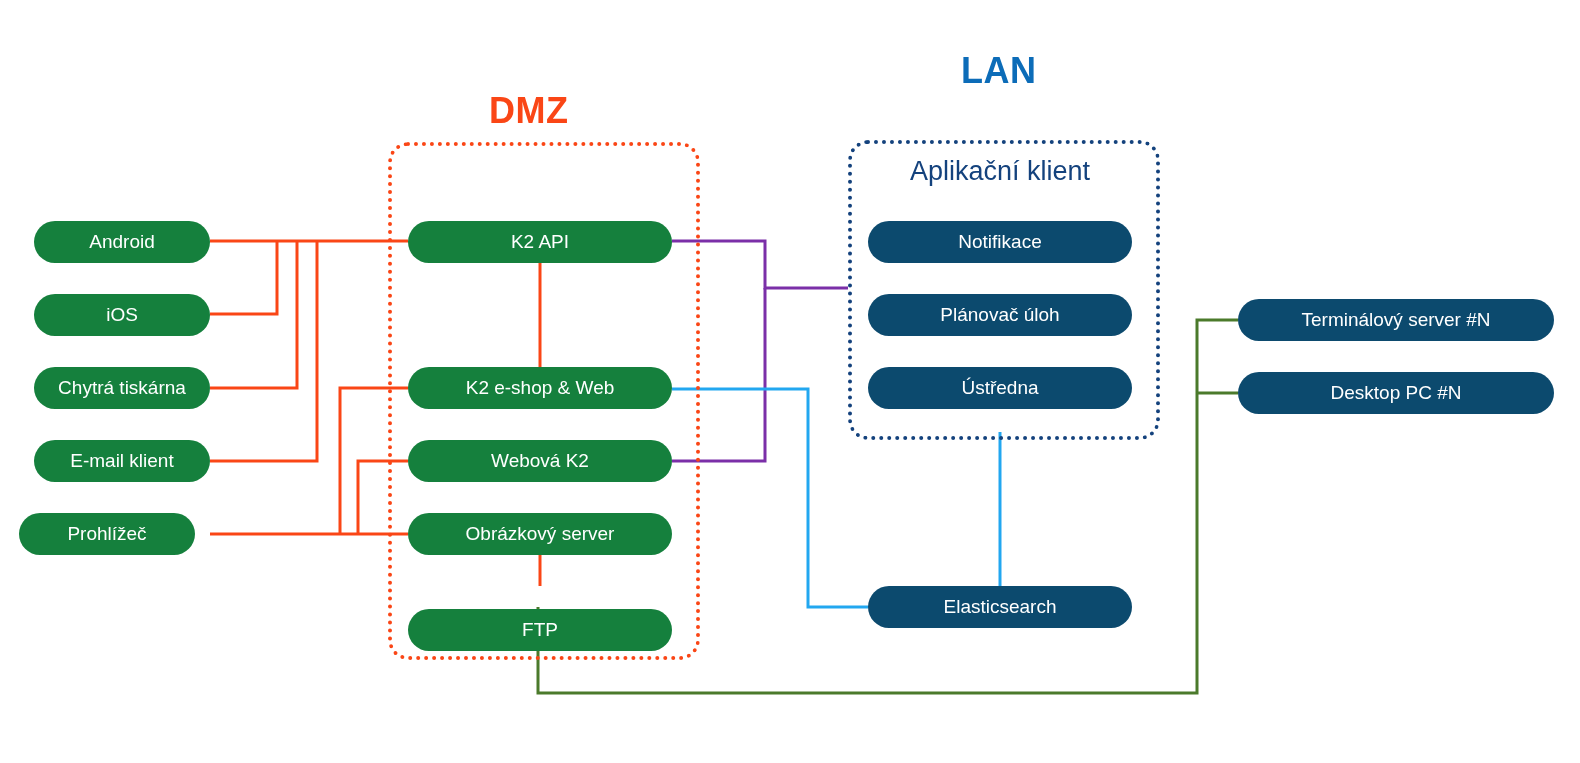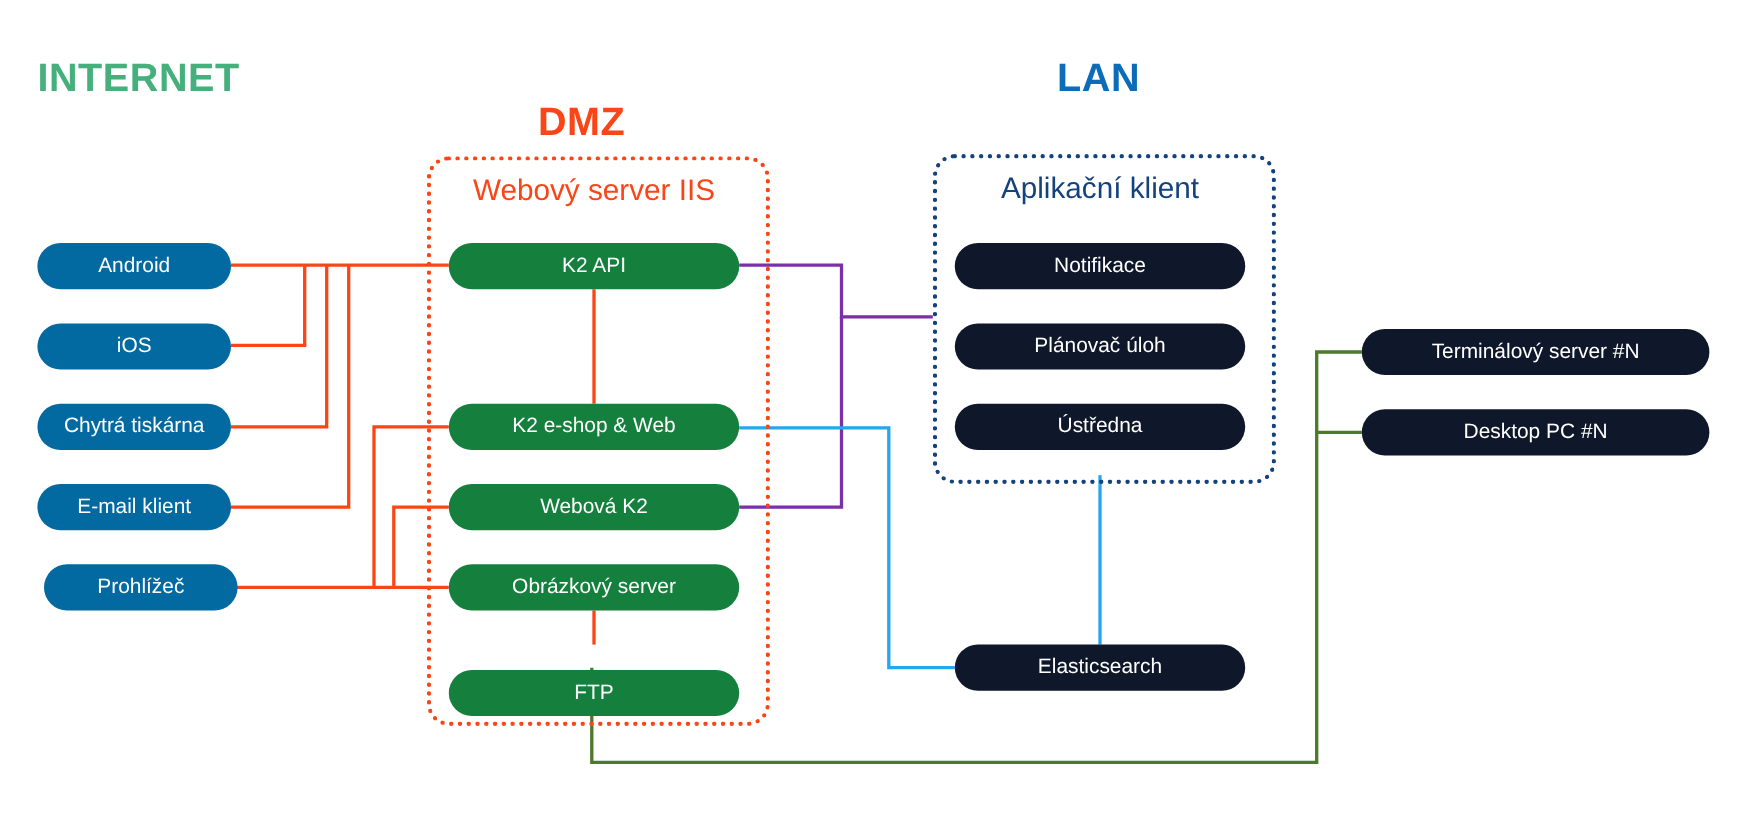--- a/index.html
+++ b/index.html
@@ -19,23 +19,23 @@
   .dmz-box{left:388px;top:142px;width:304px;height:510px;border-color:#fa4616;}
   .lan-box{left:848px;top:140px;width:304px;height:292px;border-color:#14427d;}
 
   .group-title{position:absolute;font-size:27px;white-space:nowrap;text-align:center;}
   .dmz-title{left:388px;top:158px;width:304px;color:#fa4616;}
   .lan-title{left:848px;top:156px;width:304px;color:#14427d;}
 
   .pill{position:absolute;height:42px;border-radius:21px;display:flex;align-items:center;
         justify-content:center;color:#ffffff;font-size:19px;white-space:nowrap;
         box-sizing:border-box;padding:0 10px;}
-  .pill.green{background:#0369a1;}
+  .pill.green{background:#15803d;}
   .pill.orange{background:#15803d;}
-  .pill.blue{background:#0f172a;}
+  .pill.blue{background:#0c4a6e;}
 </style>
 </head>
 <body>
 
 <div id="stage">
 
   <svg id="wires" viewBox="0 0 1580 763" xmlns="http://www.w3.org/2000/svg">
       <path d="M210,241 L408,241" fill="none" stroke="#fa4616" stroke-width="3" stroke-linecap="butt"></path>
       <path d="M210,314 L277,314 L277,241" fill="none" stroke="#fa4616" stroke-width="3" stroke-linecap="butt"></path>
       <path d="M210,388 L297,388 L297,241" fill="none" stroke="#fa4616" stroke-width="3" stroke-linecap="butt"></path>
@@ -46,36 +46,34 @@
       <path d="M540,263 L540,367" fill="none" stroke="#fa4616" stroke-width="3" stroke-linecap="butt"></path>
       <path d="M540,555 L540,586" fill="none" stroke="#fa4616" stroke-width="3" stroke-linecap="butt"></path>
       <path d="M672,241 L765,241 L765,288 L848,288" fill="none" stroke="#7b2fa8" stroke-width="3" stroke-linecap="butt"></path>
       <path d="M672,461 L765,461 L765,288" fill="none" stroke="#7b2fa8" stroke-width="3" stroke-linecap="butt"></path>
       <path d="M672,389 L808,389 L808,607 L868,607" fill="none" stroke="#22a7f0" stroke-width="3" stroke-linecap="butt"></path>
       <path d="M1000,432 L1000,586" fill="none" stroke="#22a7f0" stroke-width="3" stroke-linecap="butt"></path>
       <path d="M538,607 L538,693 L1197,693 L1197,320 L1238,320" fill="none" stroke="#4b7a2b" stroke-width="3" stroke-linecap="butt"></path>
       <path d="M1197,393 L1238,393" fill="none" stroke="#4b7a2b" stroke-width="3" stroke-linecap="butt"></path>
     </svg>
 
-  <div class="zone-title zone-internet">INTERNET</div>
   <div class="zone-title zone-dmz">DMZ</div>
   <div class="zone-title zone-lan">LAN</div>
 
   <div class="dotted-box dmz-box"></div>
   <div class="dotted-box lan-box"></div>
 
-  <div class="group-title dmz-title">Webový server IIS</div>
   <div class="group-title lan-title">Aplikační klient</div>
 
   <div id="nodes">
       <div class="pill green" style="left: 34px; top: 221px; width: 176px;">Android</div>
       <div class="pill green" style="left: 34px; top: 294px; width: 176px;">iOS</div>
       <div class="pill green" style="left: 34px; top: 367px; width: 176px;">Chytrá tiskárna</div>
       <div class="pill green" style="left: 34px; top: 440px; width: 176px;">E-mail klient</div>
-      <div class="pill green" style="left: 40px; top: 513px; width: 176px; text-align: center;">Prohlížeč</div>
+      <div class="pill green" style="left: 19px; top: 513px; width: 176px; text-align: center;">Prohlížeč</div>
       <div class="pill orange" style="left: 408px; top: 221px; width: 264px;">K2 API</div>
       <div class="pill orange" style="left: 408px; top: 367px; width: 264px;">K2 e-shop &amp; Web</div>
       <div class="pill orange" style="left: 408px; top: 440px; width: 264px;">Webová K2</div>
       <div class="pill orange" style="left: 408px; top: 513px; width: 264px;">Obrázkový server</div>
       <div class="pill orange" style="left: 408px; top: 586px; width: 264px; margin-top: 23px;">FTP</div>
       <div class="pill blue" style="left: 868px; top: 221px; width: 264px;">Notifikace</div>
       <div class="pill blue" style="left: 868px; top: 294px; width: 264px;">Plánovač úloh</div>
       <div class="pill blue" style="left: 868px; top: 367px; width: 264px;">Ústředna</div>
       <div class="pill blue" style="left: 868px; top: 586px; width: 264px;">Elasticsearch</div>
       <div class="pill blue" style="left: 1238px; top: 299px; width: 316px;">Terminálový server #N</div>

